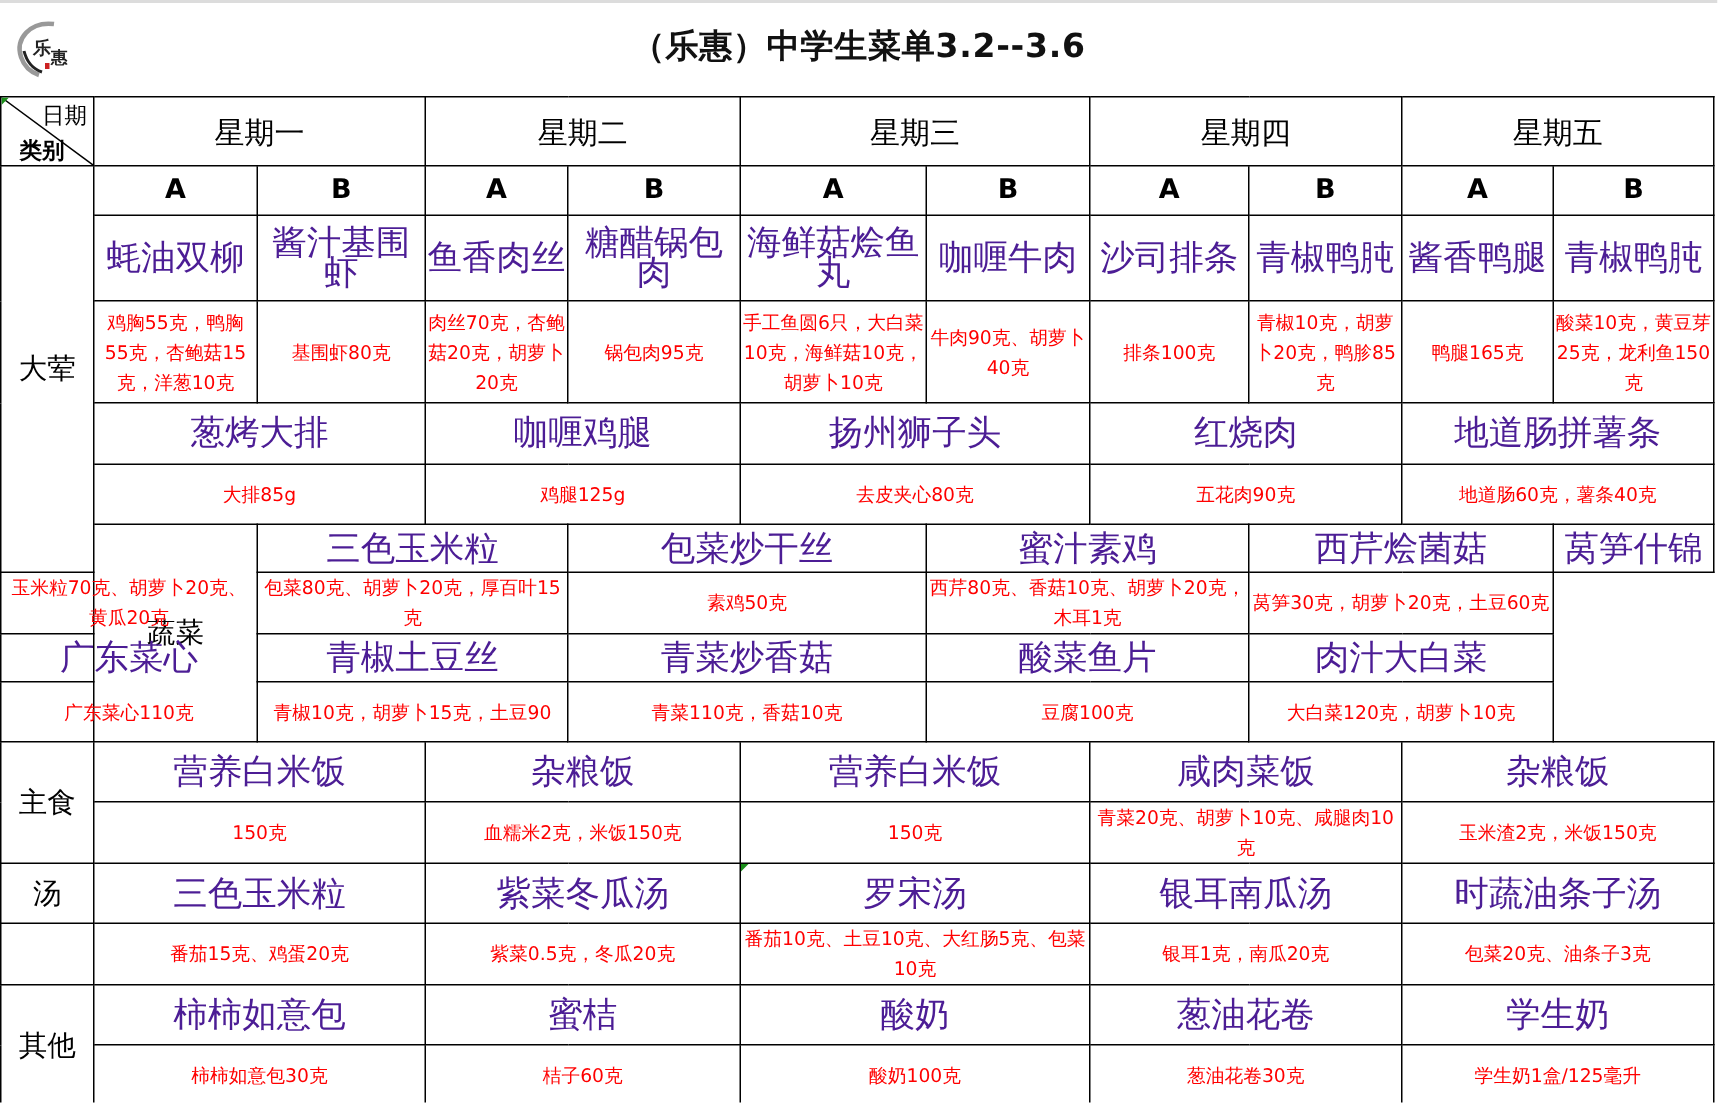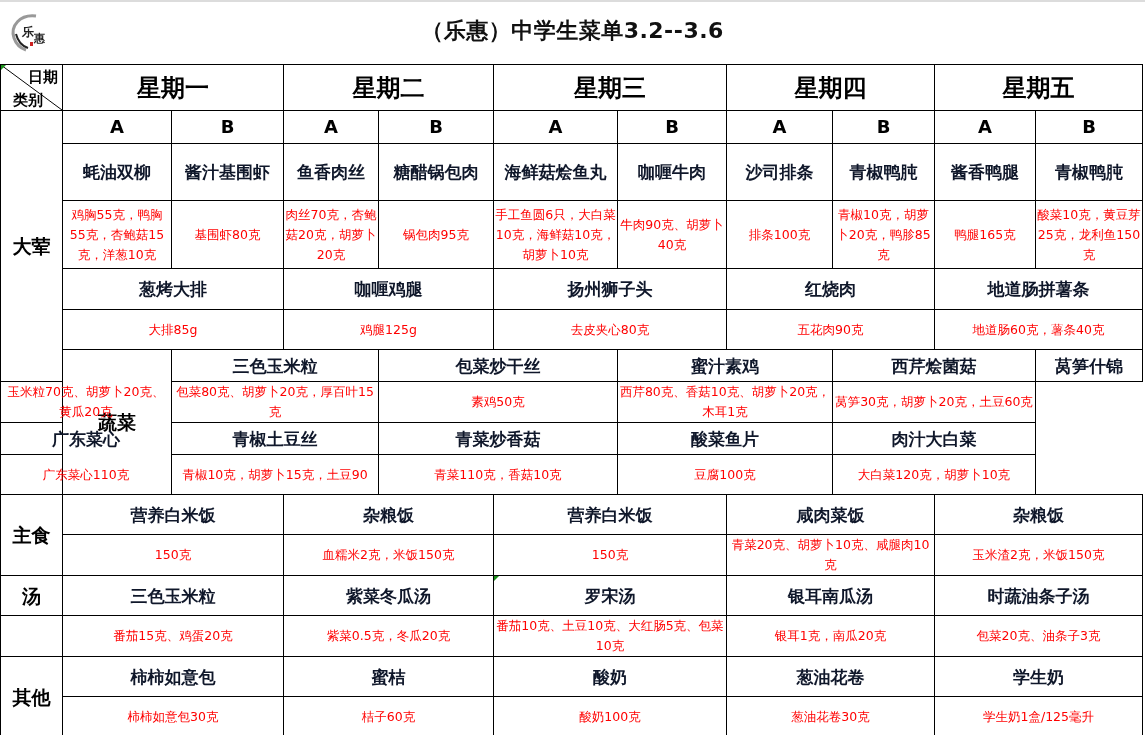--- a/index.html
+++ b/index.html
@@ -5,27 +5,27 @@
   html, body { margin: 0; padding: 0; background: #ffffff; }
   body { width: 1145px; height: 735px; position: relative; overflow: hidden;
          font-family: "DejaVu Sans", "Liberation Sans", sans-serif; }
   .topbar { position: absolute; left: 0; top: 0; width: 1145px; height: 2px; background: #dcdcdc; }
   .logo { position: absolute; left: 6px; top: 12px; width: 46px; height: 40px; }
   .title { position: absolute; left: 0; top: 16px; width: 1145px; text-align: center;
            font-size: 22px; font-weight: bold; color: #111; letter-spacing: 0.5px; }
   table.menu { position: absolute; left: 0; top: 64px; border-collapse: collapse; table-layout: fixed; }
   table.menu td { border: 1.5px solid #000; text-align: center; vertical-align: middle; padding: 0 1px;
                   overflow: hidden; line-height: 20px; }
-  td.cat { font-size: 19px; font-weight: bold; color: #000; }
-  td.day { font-size: 24px; font-weight: bold; color: #000; }
+  td.cat { font-size: 19px; font-weight: normal; color: #000; }
+  td.day { font-size: 20px; font-weight: normal; color: #000; }
   td.ab { font-size: 18px; font-weight: bold; color: #000; }
-  td.dish { font-size: 17px; font-weight: bold; color: #0f172a; }
+  td.dish { font-size: 23px; font-weight: normal; color: #4c1d95; }
   td.ing { font-size: 12.5px; color: #ff0000; line-height: 21px; }
   td.diag { position: relative; padding: 0; }
-  .diag-top { position: absolute; right: 4px; top: 2px; font-size: 15px; font-weight: bold; }
+  .diag-top { position: absolute; right: 4px; top: 2px; font-size: 15px; font-weight: normal; }
   .diag-bot { position: absolute; left: 12px; bottom: 0px; font-size: 15px; font-weight: bold; }
   .diag-line { position: absolute; left: 0; top: 0; width: 100%; height: 100%; }
   .green-mark { position: absolute; width: 0; height: 0; border-top: 5px solid #1a8f1a; border-right: 5px solid transparent; }
 </style>
 </head>
 <body>
 
 <div class="topbar"></div>
 
 <div class="logo">

